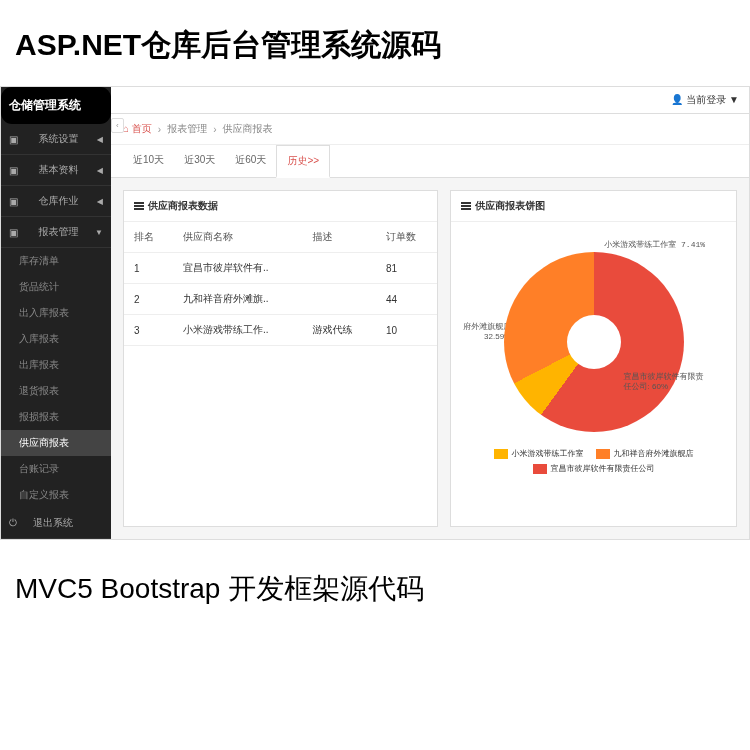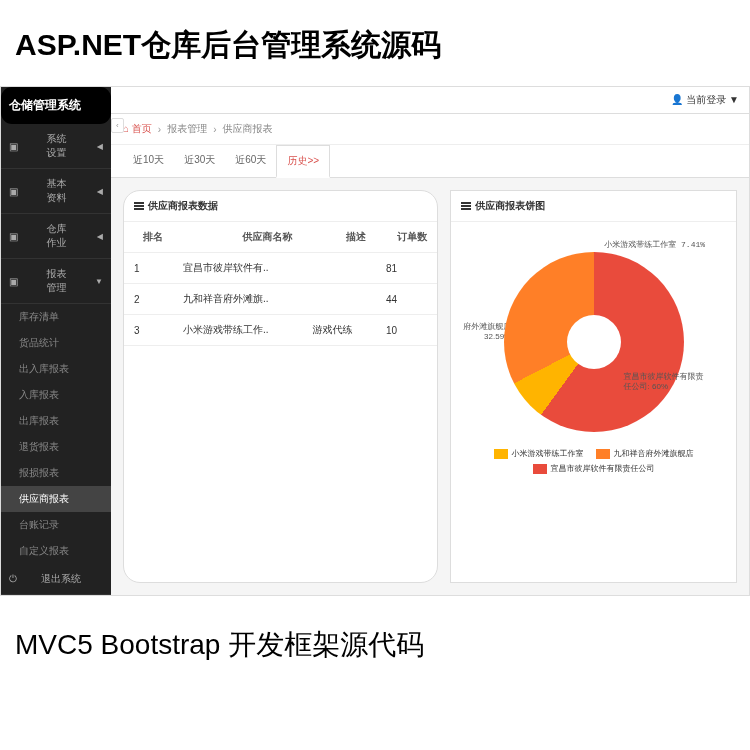--- a/index.html
+++ b/index.html
@@ -2,42 +2,42 @@
 <html><head>
 <meta charset="utf-8">
 <style>
 * { margin: 0; padding: 0; box-sizing: border-box; font-family: "Microsoft YaHei", Arial, sans-serif; }
 body { background: #fff; width: 750px; }
 .promo-top { font-size: 30px; font-weight: bold; padding: 25px 15px 20px; }
 .promo-bottom { font-size: 28px; font-weight: 400; padding: 30px 15px; }
 .app { display: flex; font-size: 10px; color: #333; background: #f5f5f5; border: 1px solid #ddd; }
 .sidebar { width: 110px; background: #222; color: #aaa; display: flex; flex-direction: column; }
 .brand { background: #000; color: #fff; padding: 10px 8px; font-size: 12px; font-weight: bold; border-radius: 11px; }
-.nav-item { padding: 8px 8px; border-bottom: 1px solid #333; display: flex; align-items: center; gap: 24px; cursor: pointer; }
+.nav-item { padding: 8px 8px; border-bottom: 1px solid #333; display: flex; align-items: center; gap: 16px; cursor: pointer; }
 .nav-item .chev { margin-left: auto; font-size: 8px; }
 .sub-item { padding: 6px 8px 6px 18px; cursor: pointer; color: #888; }
 .sub-item.active { background: #444; color: #fff; }
 .main { flex: 1; background: #f5f5f5; display: flex; flex-direction: column; }
 .topbar { background: #fff; border-bottom: 1px solid #ddd; display: flex; justify-content: flex-end; align-items: center; padding: 6px 10px; }
 .user-btn { font-size: 10px; cursor: pointer; }
 .breadcrumb { background: #fff; padding: 8px 12px; border-bottom: 1px solid #eee; display: flex; align-items: center; gap: 6px; }
 .breadcrumb .home { color: #d9534f; }
 .breadcrumb .sep { color: #999; }
 .breadcrumb .bc { color: #888; }
 .collapse-btn { position: absolute; margin-left: -12px; margin-top: -8px; background: #fff; border: 1px solid #ddd; border-radius: 2px; padding: 2px 4px; cursor: pointer; font-size: 8px; color: #999; }
 .tabs { display: flex; padding: 0 12px; background: #fff; border-bottom: 1px solid #ddd; }
 .tab { padding: 8px 10px; cursor: pointer; color: #666; border-bottom: 2px solid transparent; }
 .tab.active { color: #d9534f; border: 1px solid #ddd; border-bottom: 2px solid #fff; margin-bottom: -1px; }
 .content { display: flex; gap: 12px; padding: 12px; flex: 1; }
 .panel { background: #fff; border: 1px solid #ddd; flex: 1; }
 .panel-header { padding: 8px 10px; border-bottom: 1px solid #eee; font-weight: bold; display: flex; align-items: center; gap: 4px; }
 .bars-icon { display: inline-block; width: 10px; height: 8px; background: linear-gradient(#333 2px, transparent 2px, transparent 3px, #333 3px, #333 5px, transparent 5px, transparent 6px, #333 6px); }
 table { width: 100%; border-collapse: collapse; }
 th, td { padding: 8px 10px; text-align: left; border-bottom: 1px solid #eee; }
-th { font-weight: bold; color: #555; text-align: right; }
+th { font-weight: normal; color: #555; }
 .chart-wrap { padding: 10px; position: relative; }
 .pie { width: 180px; height: 180px; border-radius: 50%; margin: 20px auto 10px; position: relative; background: conic-gradient(#e94b3c 0% 60%, #ffb400 60% 67.4%, #ff7f27 67.4% 100%); }
 .pie::after { content: ""; position: absolute; top: 50%; left: 50%; width: 54px; height: 54px; background: #fff; border-radius: 50%; transform: translate(-50%, -50%); }
 .lbl { position: absolute; font-size: 8px; color: #555; line-height: 1.2; }
 .lbl1 { top: 18px; left: 153px; text-align: center; font-family: Liberation Mono, monospace; }
 .lbl2 { top: 100px; left: 0px; text-align: right; width: 60px; }
 .lbl3 { top: 120px; right: -20px; width: 80px; }
 .legend { display: flex; flex-wrap: wrap; gap: 4px 12px; justify-content: center; padding: 6px; font-size: 8px; margin-top: 10px; }
 .lg-item { display: flex; align-items: center; gap: 4px; }
 .sw { width: 14px; height: 10px; display: inline-block; }
@@ -101,21 +101,21 @@
       <span class="sep">›</span>
       <span class="bc">供应商报表</span>
     </div>
     <div class="tabs">
       <div class="tab">近10天</div>
       <div class="tab">近30天</div>
       <div class="tab">近60天</div>
       <div class="tab active">历史&gt;&gt;</div>
     </div>
     <div class="content">
-      <div class="panel" style="flex:1.1;border-radius:17px;">
+      <div class="panel" style="flex:1.1;">
         <div class="panel-header">
             <span class="bars-icon"></span>
             <span>供应商报表数据</span>
           </div>
         <table>
           <thead>
               <tr id="thead-row">
                 <th>排名</th>
                 <th>供应商名称</th>
                 <th>描述</th>

